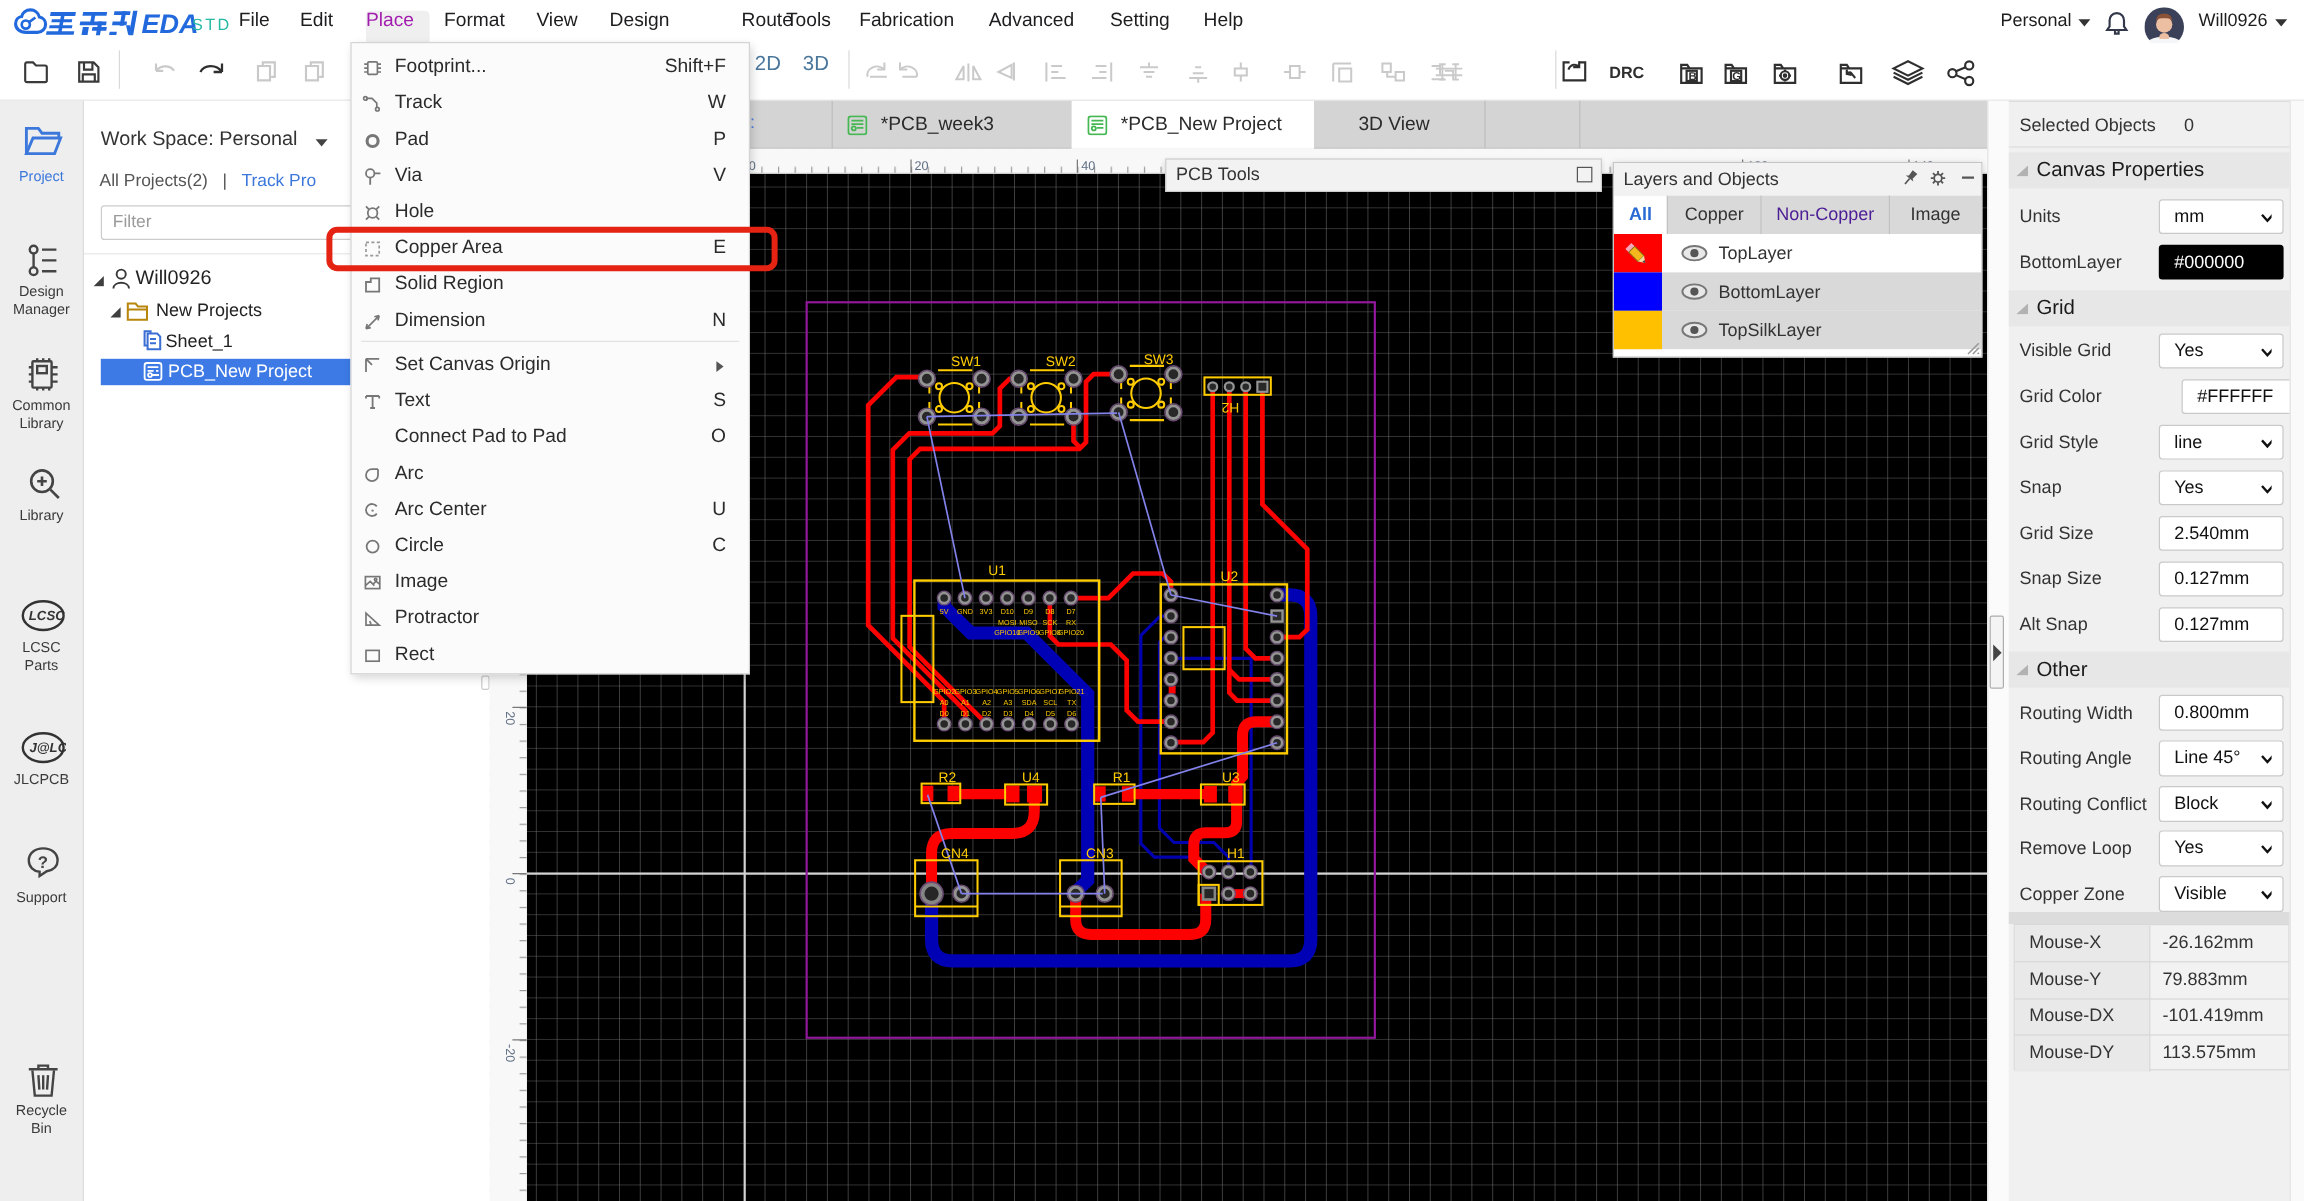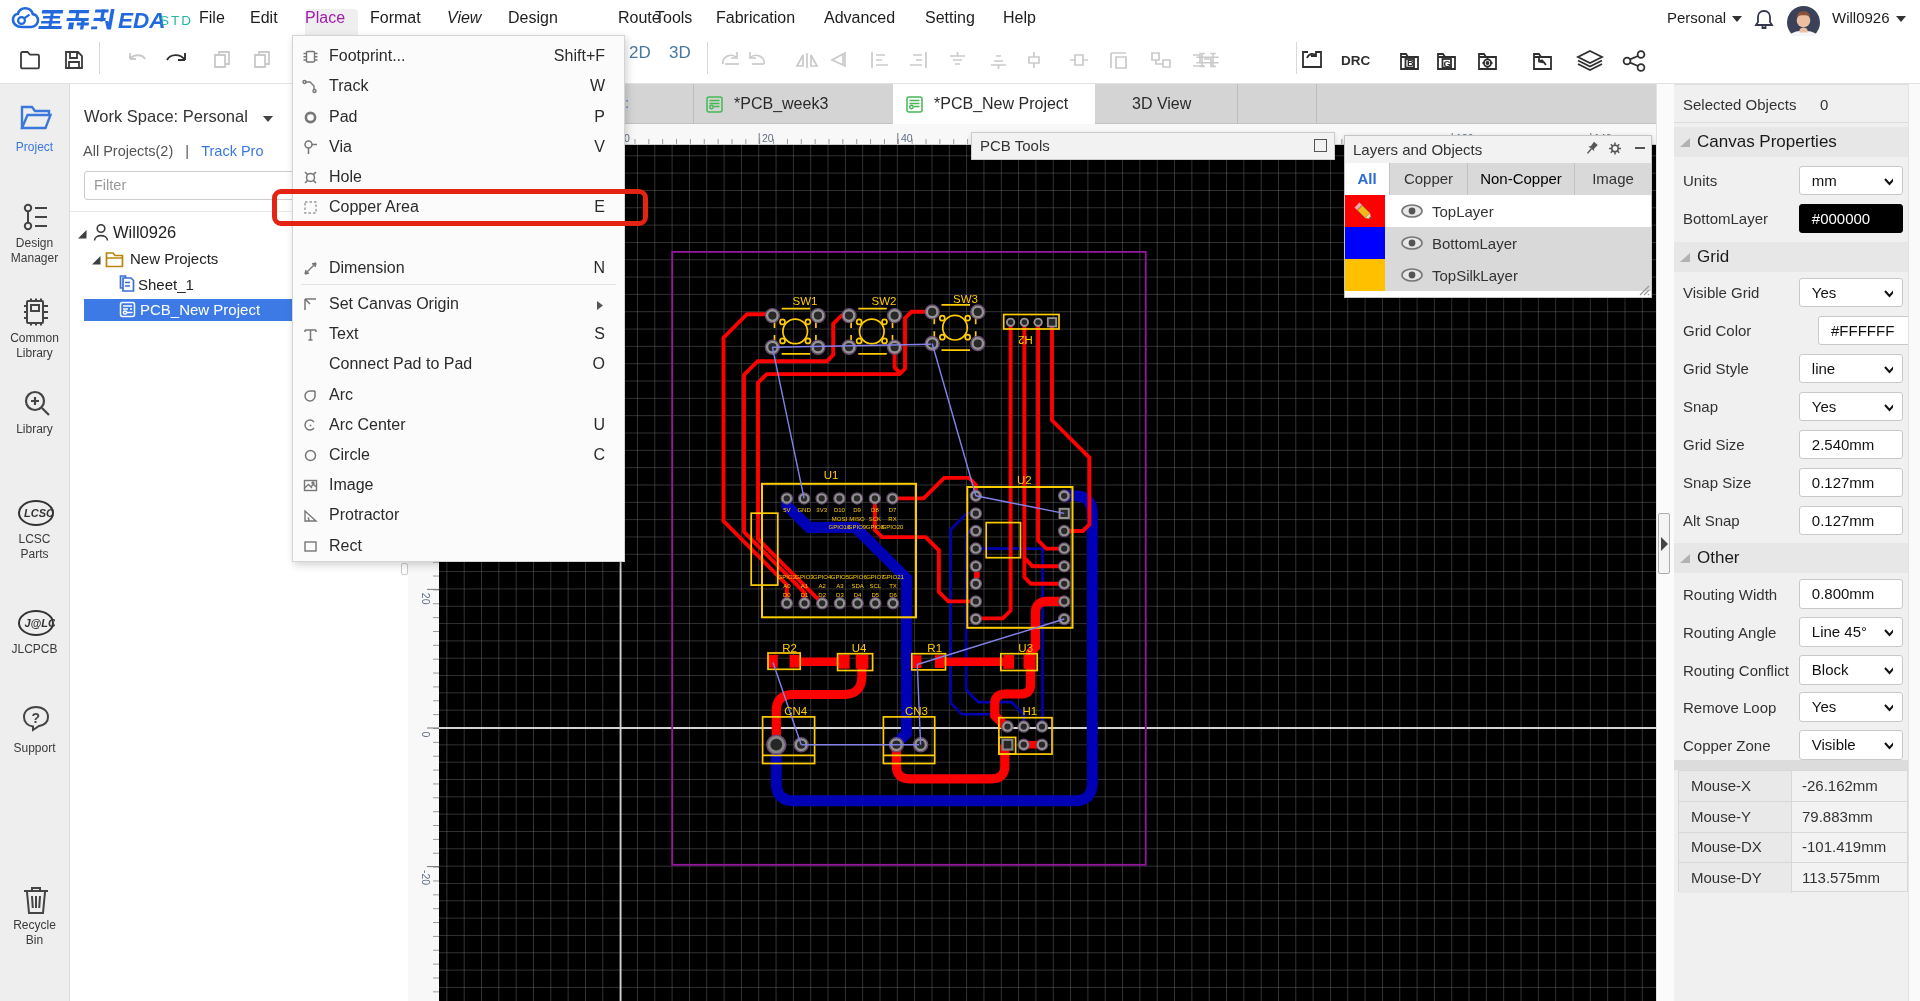--- a/index.html
+++ b/index.html
@@ -58,21 +58,21 @@
     <rect x="89" y="20.4" width="6" height="2.8" transform="skewX(-10)"></rect>
     <rect x="105.5" y="3" width="3.6" height="20.4" transform="skewX(-10)"></rect>
   </g>
   <text x="112" y="21.5" font-size="22.5" font-weight="bold" font-style="italic" fill="#2269dd" font-family="Liberation Sans">EDA</text>
 </svg>
 <div class="a" style="left:160px;top:13px;font-size:13.5px;letter-spacing:2px;color:#25b8a2;">STD</div>
 <div class="mi" style="left:199px;">File</div>
 <div class="mi" style="left:250px;">Edit</div>
 <div class="mi" style="left:305px;color:#a21caf;">Place</div>
 <div class="mi" style="left:370px;">Format</div>
-<div class="mi" style="left:447px;font-style:italic;">View</div>
+<div class="mi" style="left:447px;">View</div>
 <div class="mi" style="left:508px;">Design</div>
 <div class="mi" style="left:583px;margin-left:35px;">Route</div>
 <div class="mi" style="left:655px;">Tools</div>
 <div class="mi" style="left:716px;">Fabrication</div>
 <div class="mi" style="left:824px;">Advanced</div>
 <div class="mi" style="left:925px;">Setting</div>
 <div class="mi" style="left:1003px;">Help</div>
 <div class="mi" style="left:1667px;font-size:15px;">Personal</div>
 <svg class="a" style="left:1731px;top:15px;" width="12" height="8">
     <path d="M1 1 L6 7 L11 1 Z" fill="#333"></path>
@@ -578,21 +578,21 @@
     </g>
   <g fill="none" stroke="#555" stroke-width="1.5">
       <circle cx="30" cy="8.5" r="3.2"></circle>
       <path d="M30 2.5 V5 M30 12 V14.5 M24 8.5 H26.5 M33.5 8.5 H36 M25.8 4.3 L27.5 6 M32.5 11 L34.2 12.7 M25.8 12.7 L27.5 11 M32.5 6 L34.2 4.3"></path>
     </g>
   <path d="M50 8 H60" stroke="#555" stroke-width="2"></path>
 </svg>
 <div class="a" style="left:1345px;top:163px;width:306px;height:32px;background:#d9d9d9;"></div>
 <div class="a" style="left:1345px;top:163px;width:44px;height:32px;background:#fff;font-size:15px;font-weight:bold;color:#2a6ad4;line-height:32px;text-align:center;">All</div>
 <div class="a" style="left:1389px;top:163px;width:78px;height:32px;font-size:15px;color:#333;line-height:32px;text-align:center;border-left:1px solid #c2c2c2;">Copper</div>
-<div class="a" style="left:1467px;top:163px;width:107px;height:32px;font-size:15px;color:#000000;line-height:32px;text-align:center;border-left:1px solid #c2c2c2;">Non-Copper</div>
+<div class="a" style="left:1467px;top:163px;width:107px;height:32px;font-size:15px;color:#4c1d95;line-height:32px;text-align:center;border-left:1px solid #c2c2c2;">Non-Copper</div>
 <div class="a" style="left:1574px;top:163px;width:77px;height:32px;font-size:15px;color:#333;line-height:32px;text-align:center;border-left:1px solid #c2c2c2;">Image</div>
 <div class="a" style="left:1345px;top:195px;width:306px;height:32px;background:#fff;"></div>
 <div class="a" style="left:1345px;top:227px;width:306px;height:32px;background:#d9d9d9;"></div>
 <div class="a" style="left:1345px;top:259px;width:306px;height:32px;background:#d9d9d9;"></div>
 <div class="a" style="left:1345px;top:195px;width:40px;height:32px;background:#fe0000;"></div>
 <svg class="a" style="left:1352px;top:200px;" width="24" height="24" viewBox="0 0 24 24">
   <g transform="rotate(-45 12 12)">
     <rect x="8.5" y="2" width="7" height="4" fill="#f4a7b9"></rect>
     <rect x="8.5" y="6" width="7" height="11" fill="#f5b81c" stroke="#8a6d1a" stroke-width="0.8"></rect>
     <path d="M8.5 17 L12 22 L15.5 17 Z" fill="#f3d9a4"></path>
@@ -749,20 +749,26 @@
       </svg>
       <span class="mtext">Hole</span>
     </div>
   <div class="mitem" style="top:157.2px;">
       <svg class="micon" viewBox="0 0 17 17">
         <rect x="3" y="3" width="11" height="11" fill="none" stroke="#999" stroke-width="1.4" stroke-dasharray="2.5 2"></rect>
       </svg>
       <span class="mtext">Copper Area</span>
       <span class="mkey">E</span>
     </div>
+  <div class="mitem" style="top:187.4px;">
+      <svg class="micon" viewBox="0 0 17 17">
+        <path d="M3 14 V6 L7 6 L7 3 L14 3 L14 14 Z" fill="none" stroke="#777" stroke-width="1.5"></path>
+      </svg>
+      <span class="mtext">Solid Region</span>
+    </div>
   <div class="mitem" style="top:217.6px;text-align:right;">
       <svg class="micon" viewBox="0 0 17 17">
         <g fill="none" stroke="#777" stroke-width="1.4">
           <path d="M3 14 L14 3 M3 14 L7 13 M3 14 L4 10 M14 3 L10 4 M14 3 L13 7"></path>
         </g>
       </svg>
       <span class="mtext">Dimension</span>
       <span class="mkey">N</span>
     </div>
   <div style="position:absolute;left:8px;top:248px;width:315px;height:1px;background:#e2e2e2;"></div>

